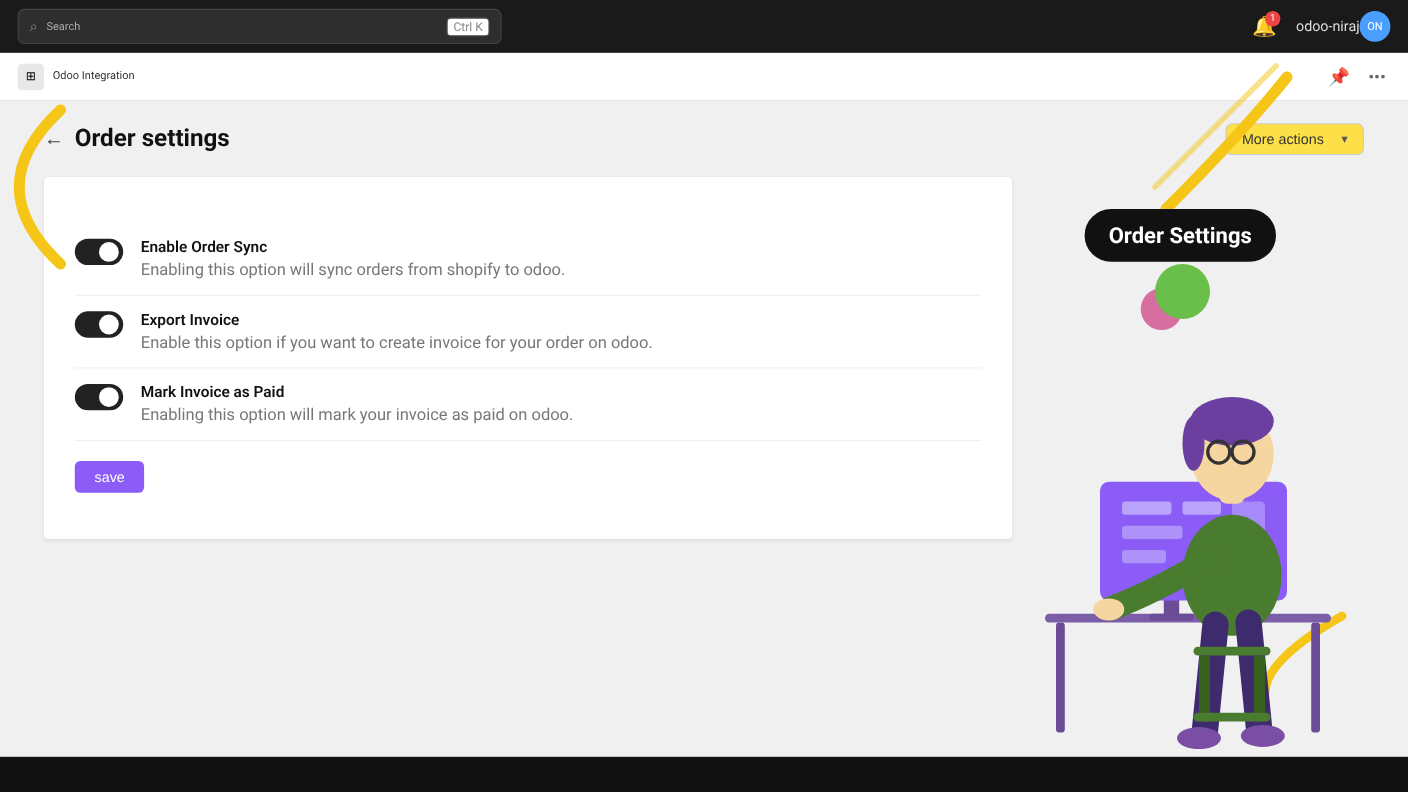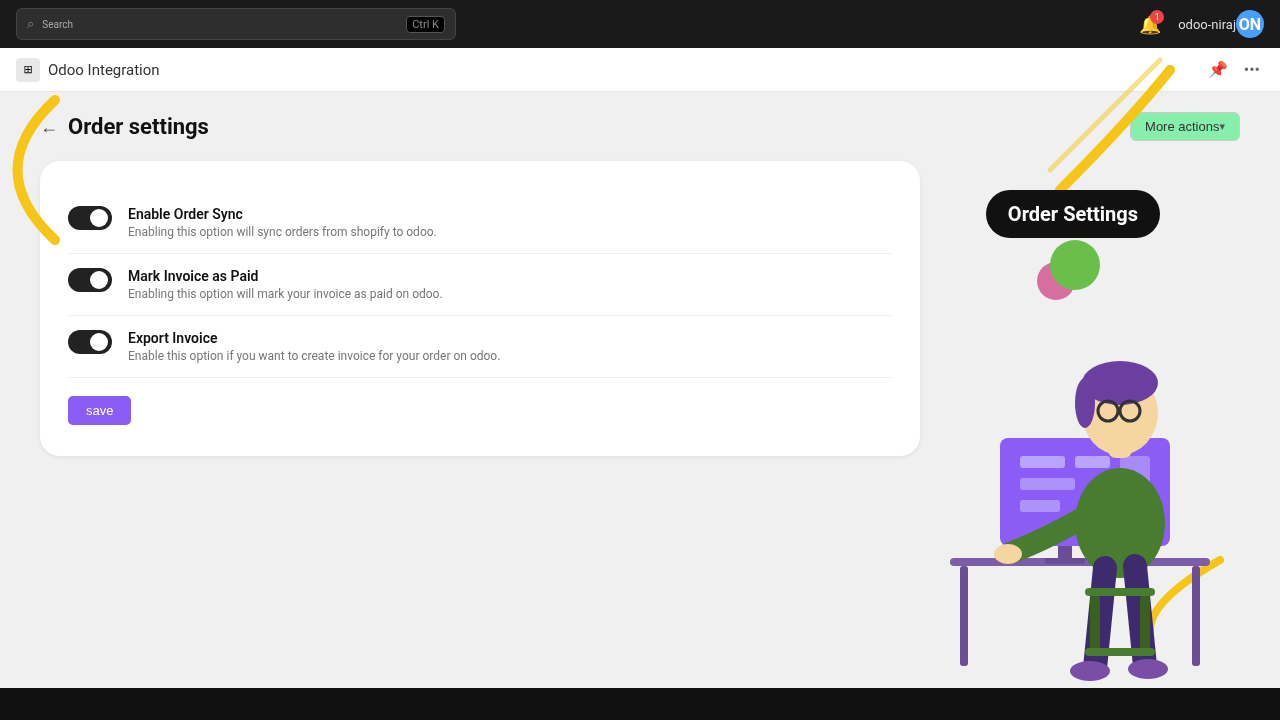--- a/index.html
+++ b/index.html
@@ -39,21 +39,21 @@
     .search-icon-wrap {
       color: #888;
       font-size: 13px;
     }
     .search-text {
       flex: 1;
       color: #aaa;
       font-size: 10px;
     }
     .search-shortcut {
-      background: #000000;
+      background: #ffffff;
       border: 1px solid #555;
       border-radius: 4px;
       padding: 1px 5px;
       font-size: 11px;
       color: #888;
     }
     .topbar-right {
       display: flex;
       align-items: center;
       gap: 12px;
@@ -97,22 +97,22 @@
     }
     .user-avatar {
       width: 28px;
       height: 28px;
       border-radius: 50%;
       background: #4a9eff;
       display: flex;
       align-items: center;
       justify-content: center;
       color: white;
-      font-size: 16px;
-      font-weight: bold;
+      font-size: 10px;
+      font-weight: normal;
     }
 
     
     .subheader {
       background: #fff;
       height: 44px;
       display: flex;
       align-items: center;
       justify-content: space-between;
       padding: 0 16px;
@@ -127,21 +127,21 @@
       width: 24px;
       height: 24px;
       background: #e8e8e8;
       border-radius: 4px;
       display: flex;
       align-items: center;
       justify-content: center;
       font-size: 11px;
     }
     .breadcrumb-text {
-      font-size: 15px;
+      font-size: 10px;
       color: #333;
     }
     .subheader-right {
       display: flex;
       align-items: center;
       gap: 8px;
     }
     .pin-icon, .more-icon {
       color: #666;
       font-size: 16px;
@@ -172,41 +172,41 @@
       font-size: 18px;
       cursor: pointer;
       text-decoration: none;
     }
     .page-title {
       font-size: 22px;
       font-weight: 700;
       color: #111;
     }
     .more-actions-btn {
-      background: #86efac;
+      background: #fde047;
       border: 1px solid #ccc;
       border-radius: 6px;
       padding: 6px 14px;
       font-size: 13px;
       color: #333;
       cursor: pointer;
       display: flex;
       align-items: center;
-      gap: 0;
+      gap: 16px;
     }
     .more-actions-btn .chevron {
       font-size: 11px;
       color: #555;
     }
 
     
     .settings-card {
       background: #fff;
-      border-radius: 20px;
-      padding: 31px 28px;
+      border-radius: 4px;
+      padding: 42px 28px;
       box-shadow: 0 1px 4px rgba(0,0,0,0.08);
       max-width: 880px;
     }
 
     .setting-row {
       display: flex;
       align-items: flex-start;
       gap: 16px;
       padding: 14px 0;
       border-bottom: 1px solid #f0f0f0;
@@ -218,21 +218,21 @@
     .setting-info {
       flex: 1;
     }
     .setting-title {
       font-size: 14px;
       font-weight: 600;
       color: #111;
       margin-bottom: 3px;
     }
     .setting-desc {
-      font-size: 12px;
+      font-size: 15px;
       color: #777;
     }
 
     
     .toggle-switch {
       position: relative;
       width: 44px;
       height: 24px;
       flex-shrink: 0;
       cursor: pointer;
@@ -378,34 +378,34 @@
       </div>
     </div>
 
     <div class="setting-row">
       <div class="toggle-switch">
         <div class="toggle-track on">
           <div class="toggle-thumb"></div>
         </div>
       </div>
       <div class="setting-info">
-        <div class="setting-title">Mark Invoice as Paid</div>
-        <div class="setting-desc">Enabling this option will mark your invoice as paid on odoo.</div>
+        <div class="setting-title">Export Invoice</div>
+        <div class="setting-desc">Enable this option if you want to create invoice for your order on odoo.</div>
       </div>
     </div>
 
     <div class="setting-row">
       <div class="toggle-switch">
         <div class="toggle-track on">
           <div class="toggle-thumb"></div>
         </div>
       </div>
       <div class="setting-info">
-        <div class="setting-title">Export Invoice</div>
-        <div class="setting-desc">Enable this option if you want to create invoice for your order on odoo.</div>
+        <div class="setting-title">Mark Invoice as Paid</div>
+        <div class="setting-desc">Enabling this option will mark your invoice as paid on odoo.</div>
       </div>
     </div>
 
     <div style="padding-top: 10px;">
       <button class="save-btn">save</button>
     </div>
   </div>
 
 </div>
 

